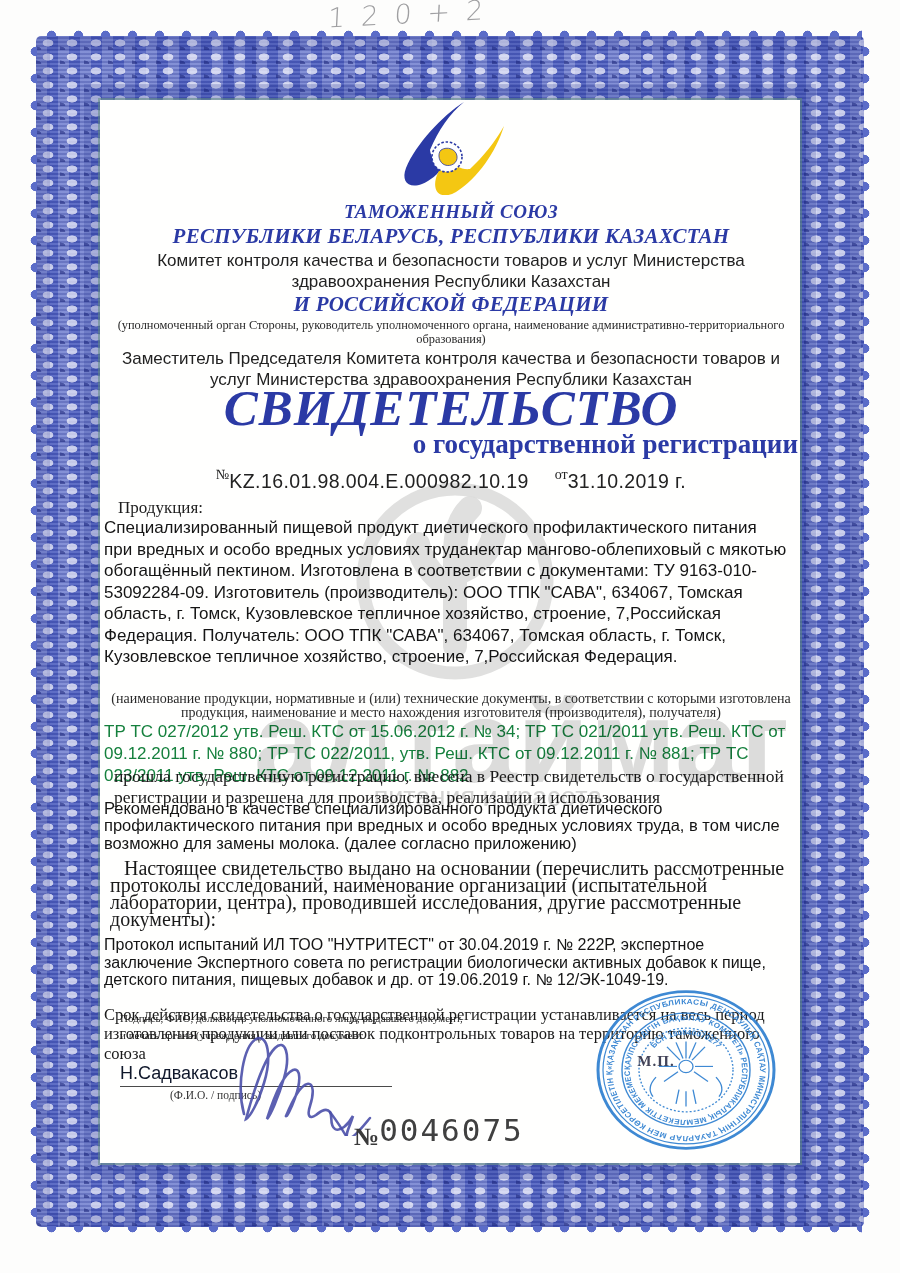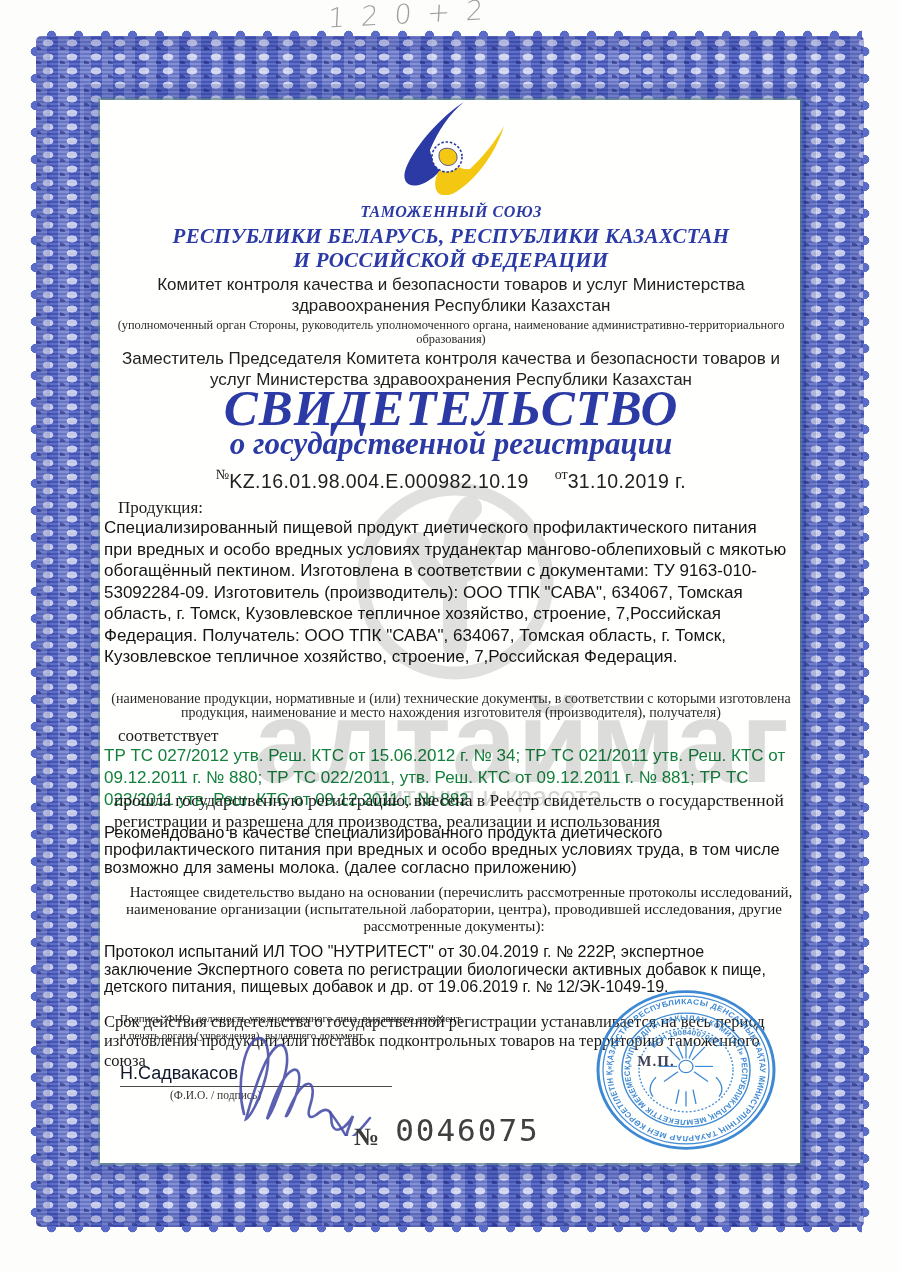--- a/index.html
+++ b/index.html
@@ -30,51 +30,51 @@
      background-image:radial-gradient(9px 7px at 100% 50%, #5b6cc8 0 68%, transparent 74%);background-size:10px 27px;}
   .sc-right{top:2px;bottom:2px;right:-9px;width:10px;background-repeat:repeat-y;
      background-image:radial-gradient(9px 7px at 0 50%, #5b6cc8 0 68%, transparent 74%);background-size:10px 27px;}
   .inner{position:absolute;left:64px;top:64px;right:64px;bottom:64px;background:#fffffe;
      box-shadow:0 0 0 2px rgba(95,140,125,.55), 0 0 0 16px rgba(32,46,140,.20);}
 
   
   .content{position:absolute;left:104px;top:100px;width:694px;z-index:2;}
   .c{text-align:center;}
   .blue{color:#2b3aa5;}
-  .h-union{font-weight:bold;font-style:italic;font-size:16px;line-height:25px;letter-spacing:.5px;}
+  .h-union{font-weight:bold;font-style:italic;font-size:19px;line-height:25px;letter-spacing:.5px;}
   .h-union2{font-weight:bold;font-style:italic;font-size:21px;line-height:24px;letter-spacing:.3px;}
   .sans{font-family:"Liberation Sans",sans-serif;}
   .auth{font-size:17px;line-height:21px;margin-top:2px;color:#222;}
   .cap{font-size:12.4px;line-height:14px;margin-top:2px;color:#2a2a2a;}
   .title{font-weight:bold;font-style:italic;font-size:51px;line-height:42px;letter-spacing:1px;margin-top:-3px;text-align:center;}
-  .subtitle{font-weight:bold;font-style:italic;font-size:31px;line-height:30px;}
+  .subtitle{font-weight:bold;font-size:27px;line-height:30px;text-align:right;}
   .numline{margin-top:8px;text-align:center;font-family:"Liberation Sans",sans-serif;color:#222;}
   .numline .sup{font-family:"Liberation Serif",serif;font-size:14px;vertical-align:9px;}
   .numline .val{font-size:19.5px;letter-spacing:.4px;}
   .numline .gap{display:inline-block;width:26px;}
   .lbl{font-size:17px;line-height:18px;margin-top:6px;padding-left:14px;}
   .para-product{font-size:17px;line-height:21.5px;margin-top:0;width:684px;color:#151515;}
   .cap2{font-size:14px;line-height:14.5px;margin-top:24px;color:#2a2a2a;}
   .conform{font-size:17px;line-height:19px;padding-left:14px;margin-top:5px;}
   .para-tr{font-size:17px;line-height:22.4px;width:692px;color:#15803d;}
   .para-reg{font-size:17.5px;line-height:21px;margin-top:-22px;padding-left:10px;color:#1a1a1a;}
   .para-rec{font-size:16.5px;line-height:17.5px;margin-top:-8px;width:686px;color:#151515;}
-  .para-basis{font-size:15px;line-height:17px;margin-top:8px;text-indent:14px;padding-left:6px;color:#1a1a1a;text-align:center;}
+  .para-basis{font-size:20px;line-height:17px;margin-top:8px;text-indent:14px;padding-left:6px;color:#1a1a1a;}
   .para-proto{font-size:16px;line-height:17.5px;margin-top:8px;width:686px;color:#151515;}
   .para-valid{font-size:16.5px;line-height:19.5px;margin-top:16px;color:#1a1a1a;}
 
   
   .sig-cap{position:absolute;left:120px;top:1010px;width:350px;font-size:11px;line-height:16.8px;color:#222;z-index:2;}
   .sig-name{position:absolute;left:120px;top:1063px;font-family:"Liberation Sans",sans-serif;font-size:18px;color:#0f172a;z-index:2;}
   .sig-line{position:absolute;left:120px;top:1086px;width:272px;border-top:1.6px solid #4a4a4a;z-index:2;}
   .sig-fio{position:absolute;left:170px;top:1089px;font-size:11.5px;color:#333;z-index:2;}
   .sig-ink{position:absolute;left:236px;top:1026px;z-index:3;}
   .serial{position:absolute;left:354px;top:1112px;z-index:3;color:#3a3a3a;}
   .serial .no{font-size:25px;font-weight:bold;font-family:"Liberation Serif",serif;vertical-align:-4px;}
-  .serial .digits{font-family:"DejaVu Sans Mono",monospace;font-size:31px;letter-spacing:2px;margin-left:16px;color:#404040;}
+  .serial .digits{font-family:"DejaVu Sans Mono",monospace;font-size:31px;letter-spacing:2px;color:#404040;}
 
   
   .stamp{position:absolute;left:586px;top:978px;z-index:3;opacity:.92;}
   .wm{position:absolute;z-index:4;pointer-events:none;mix-blend-mode:multiply;}
   .wm-logo{left:352px;top:478px;opacity:.40;}
   .wm-brand{left:130px;top:688px;width:660px;text-align:right;font-family:"Liberation Sans",sans-serif;
             font-weight:bold;font-size:116px;line-height:108px;color:#c7c7c7;opacity:.62;letter-spacing:1px;}
   .wm-tag{left:338px;top:782px;width:300px;text-align:center;font-family:"Liberation Sans",sans-serif;
           font-size:27px;color:#c9c9c9;opacity:.8;}
 </style>
@@ -99,38 +99,37 @@
       <svg width="210" height="95" viewBox="0 0 210 95">
         <path d="M118,2 C96,16 70,44 60,68 C55,81 62,89 76,84 C84,81 92,74 98,66 C90,64 85,58 84,50 C92,31 104,13 118,2 Z" fill="#2b3aa5"></path>
         <path d="M158,26 C150,52 132,78 110,92 C96,100 86,93 90,78 C92,71 97,64 103,59 C108,66 116,70 124,69 C137,57 149,42 158,26 Z" fill="#f4c712"></path>
         <circle cx="101" cy="57" r="15" fill="#ffffff" stroke="#2b3aa5" stroke-width="1.6" stroke-dasharray="2.5,1.8"></circle>
         <path d="M95,50 C101,46 110,49 111,56 C112,63 105,67 99,65 C93,63 91,54 95,50 Z" fill="#f4c712" stroke="#2b3aa5" stroke-width="0.8"></path>
       </svg>
     </div>
 
     <div class="c h-union blue">ТАМОЖЕННЫЙ СОЮЗ</div>
     <div class="c h-union2 blue">РЕСПУБЛИКИ БЕЛАРУСЬ, РЕСПУБЛИКИ КАЗАХСТАН</div>
+    <div class="c sans auth">Комитет контроля качества и безопасности товаров и услуг Министерства здравоохранения Республики Казахстан</div>
+
     <div class="c h-union2 blue">И РОССИЙСКОЙ ФЕДЕРАЦИИ</div>
-
-    <div class="c sans auth">Комитет контроля качества и безопасности товаров и услуг Министерства здравоохранения Республики Казахстан</div>
     <div class="c cap">(уполномоченный орган Стороны, руководитель уполномоченного органа, наименование административно-территориального образования)</div>
     <div class="c sans auth">Заместитель Председателя Комитета контроля качества и безопасности товаров и услуг Министерства здравоохранения Республики Казахстан</div>
 
     <div class="c title blue">СВИДЕТЕЛЬСТВО</div>
     <div class="c subtitle blue">о государственной регистрации</div>
 
     <div class="numline">
       <span class="sup">№</span><span class="val">KZ.16.01.98.004.E.000982.10.19</span><span class="gap"></span><span class="sup">от</span><span class="val">31.10.2019 г.</span>
     </div>
 
     <div class="lbl">Продукция:</div>
     <div class="sans para-product">Специализированный пищевой продукт диетического профилактического питания при вредных и особо вредных условиях труданектар мангово-облепиховый с мякотью обогащённый пектином. Изготовлена в соответствии с документами: ТУ 9163-010-53092284-09. Изготовитель (производитель): ООО ТПК "САВА", 634067, Томская область, г. Томск, Кузовлевское тепличное хозяйство, строение, 7,Российская Федерация.  Получатель: ООО ТПК "САВА", 634067, Томская область, г. Томск, Кузовлевское тепличное хозяйство, строение, 7,Российская Федерация.</div>
     <div class="c cap2">(наименование продукции, нормативные и (или) технические документы, в соответствии с которыми изготовлена продукция, наименование и место нахождения изготовителя (производителя), получателя)</div>
 
-    <div class="conform">соответствует</div>
     <div class="sans para-tr">ТР ТС 027/2012 утв. Реш. КТС от 15.06.2012 г. № 34; ТР ТС 021/2011 утв. Реш. КТС от 09.12.2011 г. № 880; ТР ТС 022/2011, утв. Реш. КТС от 09.12.2011 г. № 881; ТР ТС 023/2011 утв. Реш. КТС от 09.12.2011 г. № 882</div>
     <div class="para-reg">прошла государственную регистрацию, внесена в Реестр свидетельств о государственной регистрации и разрешена для производства, реализации и использования</div>
     <div class="sans para-rec">Рекомендовано в качестве специализированного продукта диетического профилактического питания при вредных и особо вредных условиях труда, в том числе возможно для замены молока. (далее согласно приложению)</div>
     <div class="para-basis">Настоящее свидетельство выдано на основании (перечислить рассмотренные протоколы исследований, наименование организации  (испытательной лаборатории, центра), проводившей исследования, другие рассмотренные документы):</div>
     <div class="sans para-proto">Протокол испытаний ИЛ ТОО "НУТРИТЕСТ" от 30.04.2019 г. № 222Р, экспертное заключение Экспертного совета по регистрации биологически активных добавок к пище, детского питания, пищевых добавок и др. от 19.06.2019 г. № 12/ЭК-1049-19.</div>
     <div class="para-valid">Срок действия свидетельства о государственной регистрации устанавливается на весь период изготовления продукции или поставок подконтрольных товаров на территорию таможенного союза</div>
   </div>
 
   <div class="sig-cap">Подпись, ФИО,  должность уполномоченного лица, выдавшего документ, и печать органа (учреждения), выдавшего документ</div>
   <div class="sig-name">Н.Садвакасов</div>

